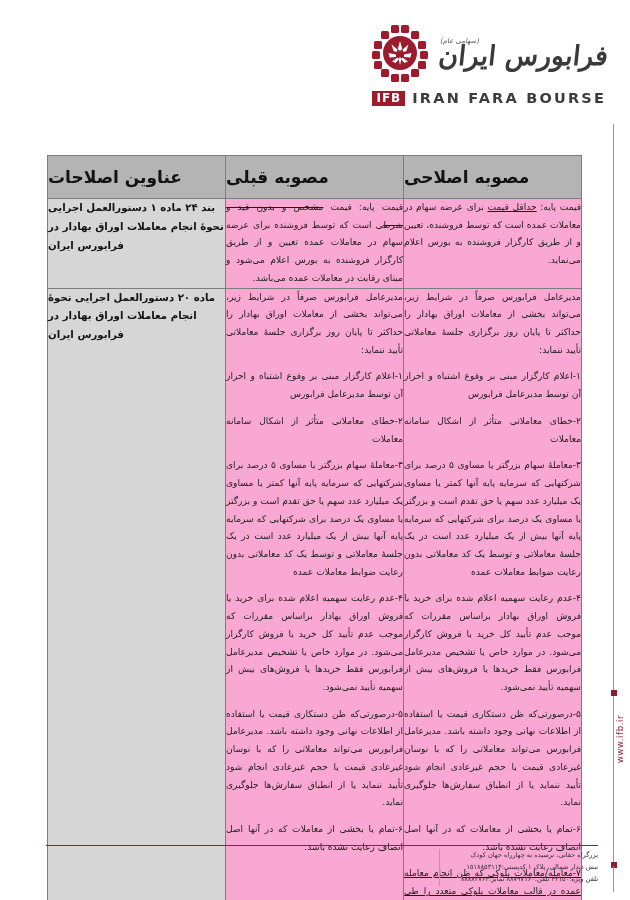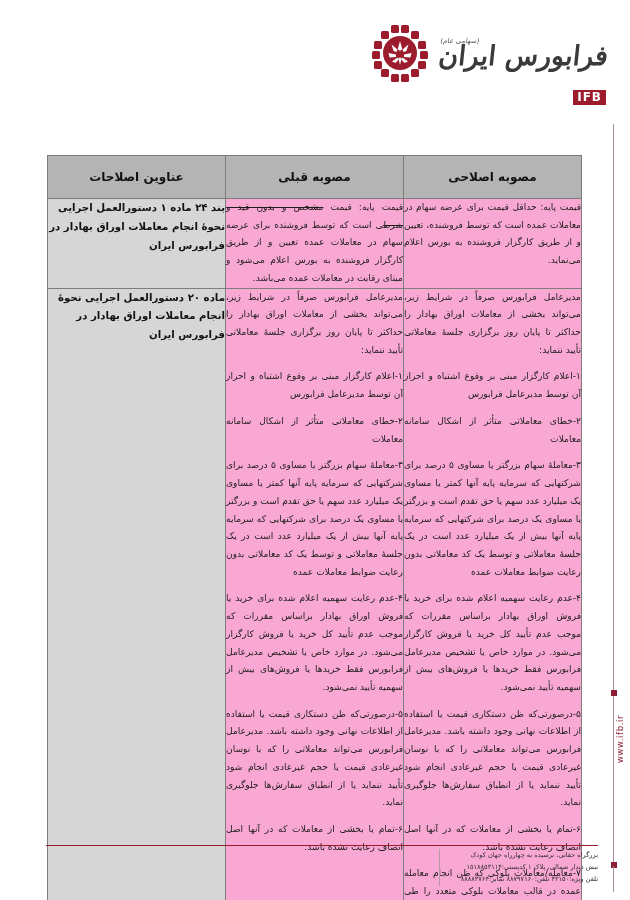--- a/index.html
+++ b/index.html
@@ -151,33 +151,33 @@
   }
   table.doc th, table.doc td {
     border: 1px solid #7d7d7d;
     vertical-align: top;
     padding: 0;
   }
   table.doc thead th {
     background: #b4b4b4;
     height: 42px;
     vertical-align: middle;
-    text-align: center;
-    font-family: "DejaVu Sans", "Liberation Sans", sans-serif;
-    font-size: 12px;
+    text-align: left;
+    font-family: "DejaVu Sans", "Liberation Sans", sans-serif;
+    font-size: 17px;
     font-weight: bold;
     color: #121212;
   }
   col.c-title { width: 178px; }
   col.c-prev  { width: 178px; }
   col.c-amend { width: 178px; }
 
   td.title-cell {
     background: #d6d6d6;
-    text-align: right;
+    text-align: left;
     vertical-align: middle;
     padding: 10px 9px;
     font-size: 10.2px;
     font-weight: bold;
     color: #121212;
     line-height: 1.85;
   }
   td.body-cell {
     background: #f9a8d4;
     padding: 9px 9px 10px 9px;
@@ -186,21 +186,21 @@
     line-height: 1.95;
     text-align: justify;
     text-align-last: right;
   }
   td.body-cell p {
     margin: 0 0 9px 0;
   }
   td.body-cell p:last-child { margin-bottom: 0; }
 
   .strike { text-decoration: line-through; }
-  .uline  { }
+  .uline  { text-decoration: underline; }
 
   
   .footer {
     position: absolute;
     left: 0;
     right: 0;
     top: 845px;
     padding-right: 32px;
     padding-left: 46px;
   }
@@ -295,20 +295,21 @@
           </g>
         </svg>
       </span>
       <span class="logo-fa">
         <span class="logo-fa-sup">(سهامی عام)</span>
         <span>فرابورس ایران</span>
       </span>
     </div>
     <div class="logo-en-row">
       <span class="logo-ifb">IFB</span>
+      <span class="logo-en">IRAN FARA BOURSE</span>
     </div>
   </div>
 
   <div class="right-rule"></div>
   <div class="rule-dot top"></div>
   <div class="rule-dot bot"></div>
   <div class="vertical-url">www.ifb.ir</div>
 
   <div class="table-wrap">
     <table class="doc">

